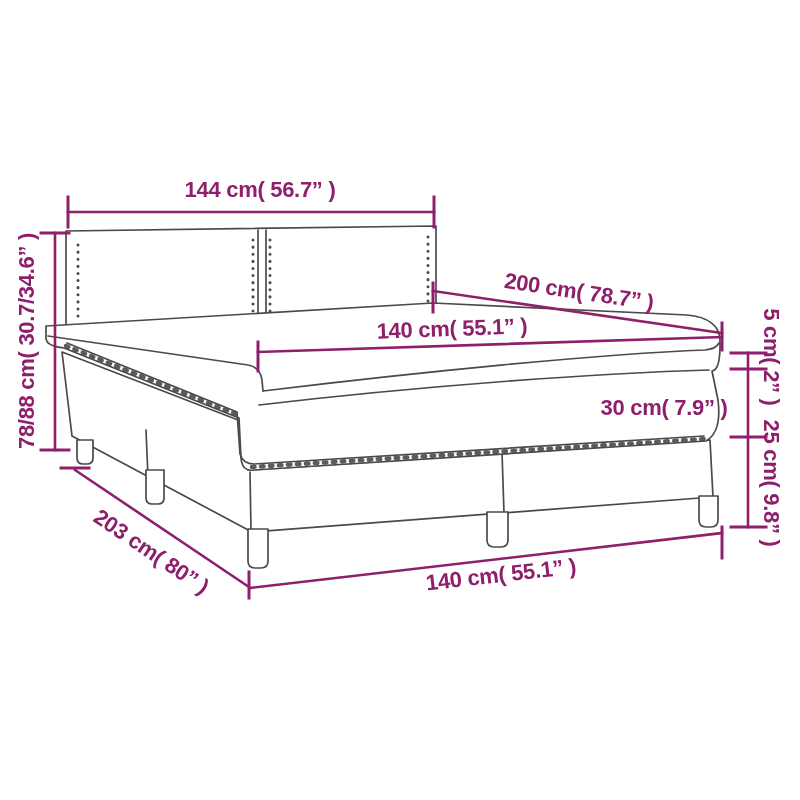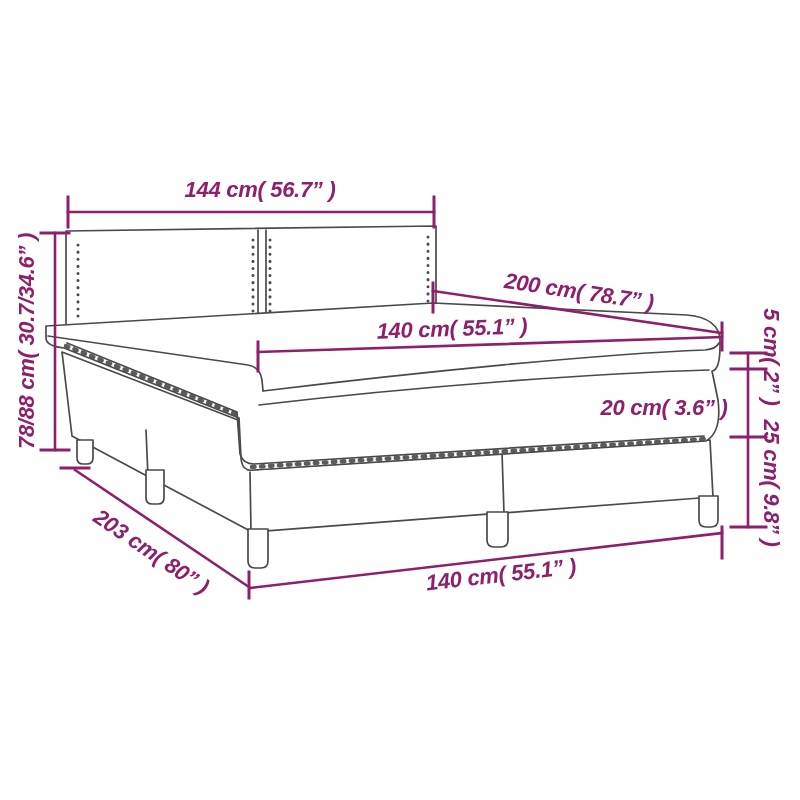--- a/index.html
+++ b/index.html
@@ -2,21 +2,20 @@
 <html><head>
 <meta charset="utf-8">
 <style>
   html,body{margin:0;padding:0;background:#ffffff;}
   #stage{
     position:relative;
     width:800px;height:800px;
     background:#ffffff;
     overflow:hidden;
     font-family:"Liberation Sans","DejaVu Sans",sans-serif;
-    font-style:italic;
   }
   #stage svg{position:absolute;left:0;top:0;}
   .dim-label{
     position:absolute;
     color:#8E1F6B;
     font-size:22px;
     font-weight:bold;
     letter-spacing:-0.3px;
     white-space:nowrap;
     transform-origin:center center;
@@ -134,18 +133,18 @@
         <line x1="722" y1="527" x2="722" y2="558" stroke-width="3"></line>
       </g>
     </g>
   </svg>
 
   <div class="dim-label lbl-headboard-width">144 cm( 56.7” )</div>
   <div class="dim-label lbl-bed-height">78/88 cm( 30.7/34.6” )</div>
   <div class="dim-label lbl-bed-length">200 cm( 78.7” )</div>
   <div class="dim-label lbl-mattress-width">140 cm( 55.1” )</div>
   <div class="dim-label lbl-topper-height">5 cm( 2” )</div>
-  <div class="dim-label lbl-mattress-height">20 cm( 3.6” )</div>
+  <div class="dim-label lbl-mattress-height">30 cm( 7.9” )</div>
   <div class="dim-label lbl-base-height">25 cm( 9.8” )</div>
   <div class="dim-label lbl-base-length">203 cm( 80” )</div>
   <div class="dim-label lbl-base-width">140 cm( 55.1” )</div>
 
 </div>
 
 </body></html>

